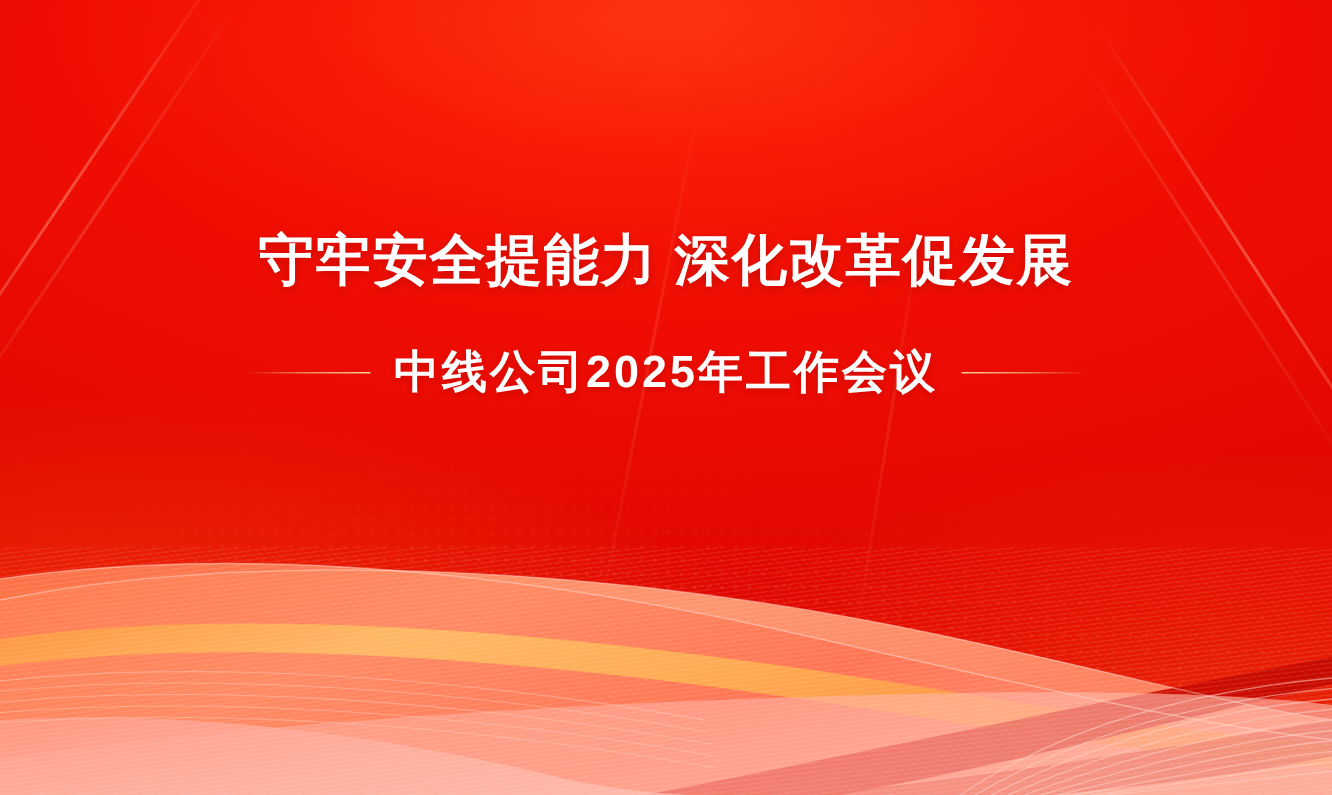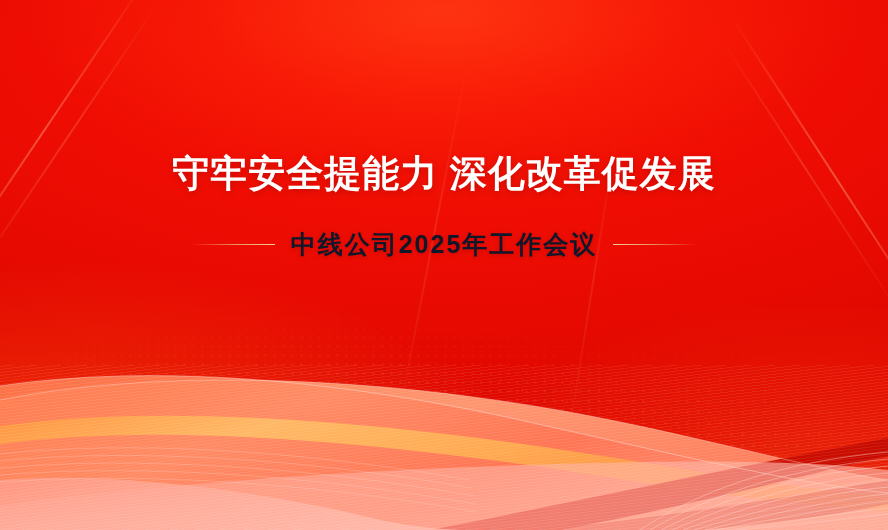--- a/index.html
+++ b/index.html
@@ -140,22 +140,22 @@
     border: 0;
   }
   .rule-left {
     background: linear-gradient(to right, rgba(226,175,110,0) 0%, #e7b druh 0%, #e8b878 55%, #f1cf9c 100%);
     background: linear-gradient(to right, rgba(231,184,120,0) 0%, rgba(231,184,120,0.75) 50%, rgba(243,207,156,1) 100%);
   }
   .rule-right {
     background: linear-gradient(to left, rgba(231,184,120,0) 0%, rgba(231,184,120,0.75) 50%, rgba(243,207,156,1) 100%);
   }
   .subtitle {
-    color: #0f172a;
-    font-size: 25px;
+    color: #ffffff;
+    font-size: 30px;
     font-weight: bold;
     letter-spacing: 2px;
     white-space: nowrap;
     text-shadow: 0 1px 4px rgba(130,0,0,0.30);
   }
 </style>
 </head>
 <body>
 
 <div id="poster">

